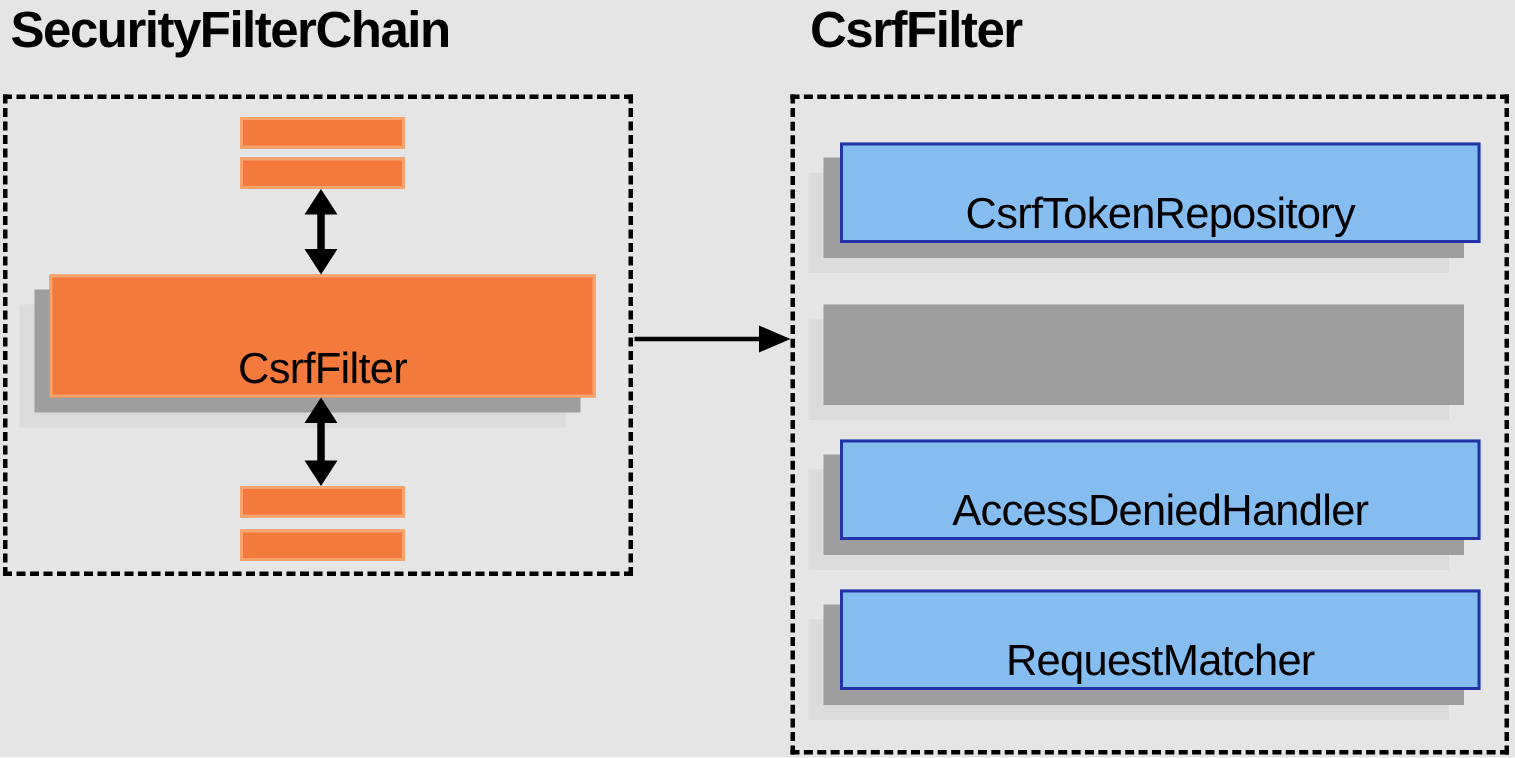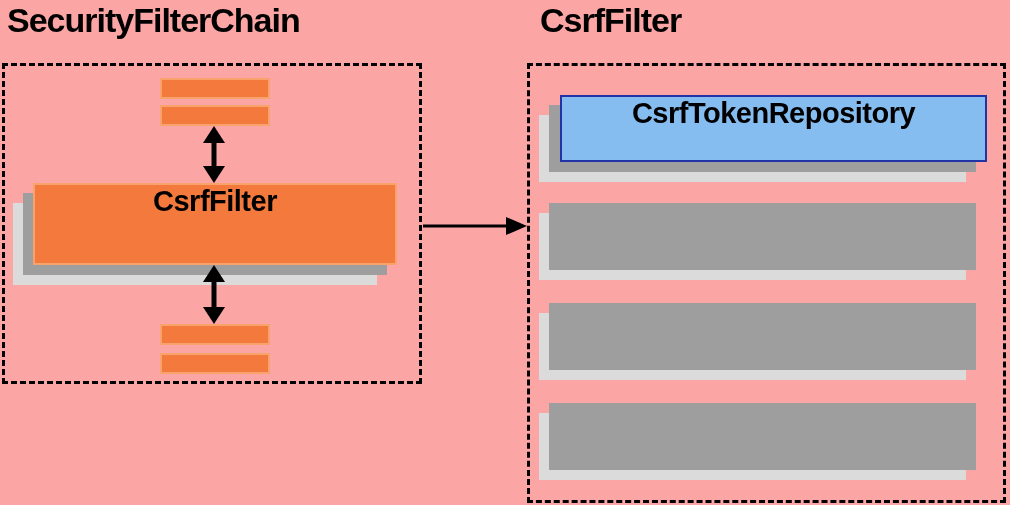--- a/index.html
+++ b/index.html
@@ -1,36 +1,36 @@
 <!DOCTYPE html>
 <html><head>
 <meta charset="utf-8">
 <style>
   html,body{margin:0;padding:0;background:#fff;}
   .canvas{
-    position:relative;width:1010px;height:505px;background:#fca5a5;
+    position:relative;width:1010px;height:505px;background:#e5e5e5;
     font-family:"Liberation Sans","DejaVu Sans",sans-serif;overflow:hidden;
   }
   .title{
     position:absolute;font-size:34px;font-weight:bold;color:#000;
     letter-spacing:-1px;white-space:nowrap;line-height:1.1;
   }
   .dashed{
     position:absolute;border:3px dashed #000;box-sizing:border-box;background:transparent;
   }
   .bar{
     position:absolute;width:110px;height:21px;background:#F3793C;
     border:2px solid #F8A26C;box-sizing:border-box;
   }
   .shadow{position:absolute;box-sizing:border-box;}
   .shadow.mid{background:#9E9E9E;}
   .shadow.light{background:#DBDBDB;}
   .node{
-    position:absolute;box-sizing:border-box;display:flex;align-items:flex-start;justify-content:center;
-    font-weight:bold;color:#000;letter-spacing:-0.5px;white-space:nowrap;
+    position:absolute;box-sizing:border-box;display:flex;align-items:flex-end;justify-content:center;
+    font-weight:normal;color:#000;letter-spacing:-0.5px;white-space:nowrap;
   }
   .node.orange{
     left:33px;top:183px;width:364px;height:82px;background:#F3793C;
     border:2px solid #F8A26C;font-size:29px;
   }
   .node.blue{
     width:427px;height:67px;background:#85BDF1;border:2px solid #2233A8;font-size:29px;
   }
   .overlay{position:absolute;left:0;top:0;width:1010px;height:505px;pointer-events:none;}
 </style>
@@ -62,23 +62,29 @@
   <div class="shadow mid" style="left:549px;top:105px;width:427px;height:67px;"></div>
   <div class="node blue" style="left:560px;top:95px;">
     <span>CsrfTokenRepository</span>
   </div>
 
   <div class="shadow light" style="left:539px;top:213px;width:427px;height:67px;"></div>
   <div class="shadow mid" style="left:549px;top:203px;width:427px;height:67px;"></div>
 
   <div class="shadow light" style="left:539px;top:313px;width:427px;height:67px;"></div>
   <div class="shadow mid" style="left:549px;top:303px;width:427px;height:67px;"></div>
+  <div class="node blue" style="left:560px;top:293px;">
+    <span>AccessDeniedHandler</span>
+  </div>
 
   <div class="shadow light" style="left:539px;top:413px;width:427px;height:67px;"></div>
   <div class="shadow mid" style="left:549px;top:403px;width:427px;height:67px;"></div>
+  <div class="node blue" style="left:560px;top:393px;">
+    <span>RequestMatcher</span>
+  </div>
 
   <svg class="overlay" viewBox="0 0 1010 505" aria-hidden="true">
 
     <g fill="#000" stroke="#000">
       <line x1="214" y1="140" x2="214" y2="169" stroke-width="5"></line>
       <polygon points="214,126 203,143 225,143" stroke="none"></polygon>
       <polygon points="214,183 203,166 225,166" stroke="none"></polygon>
     </g>
 
     <g fill="#000" stroke="#000">

